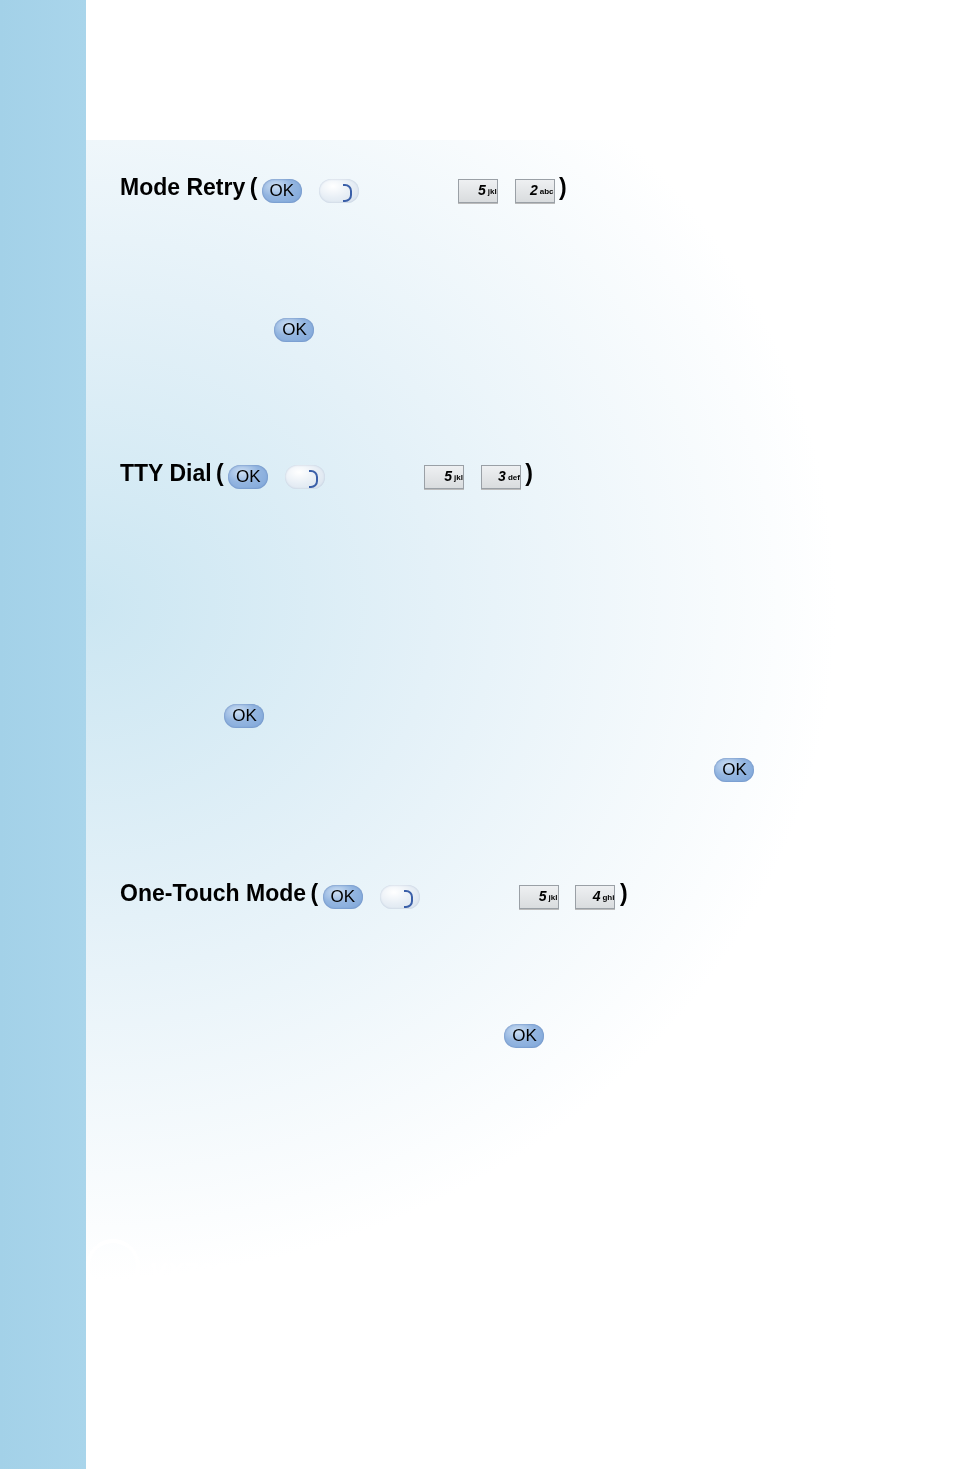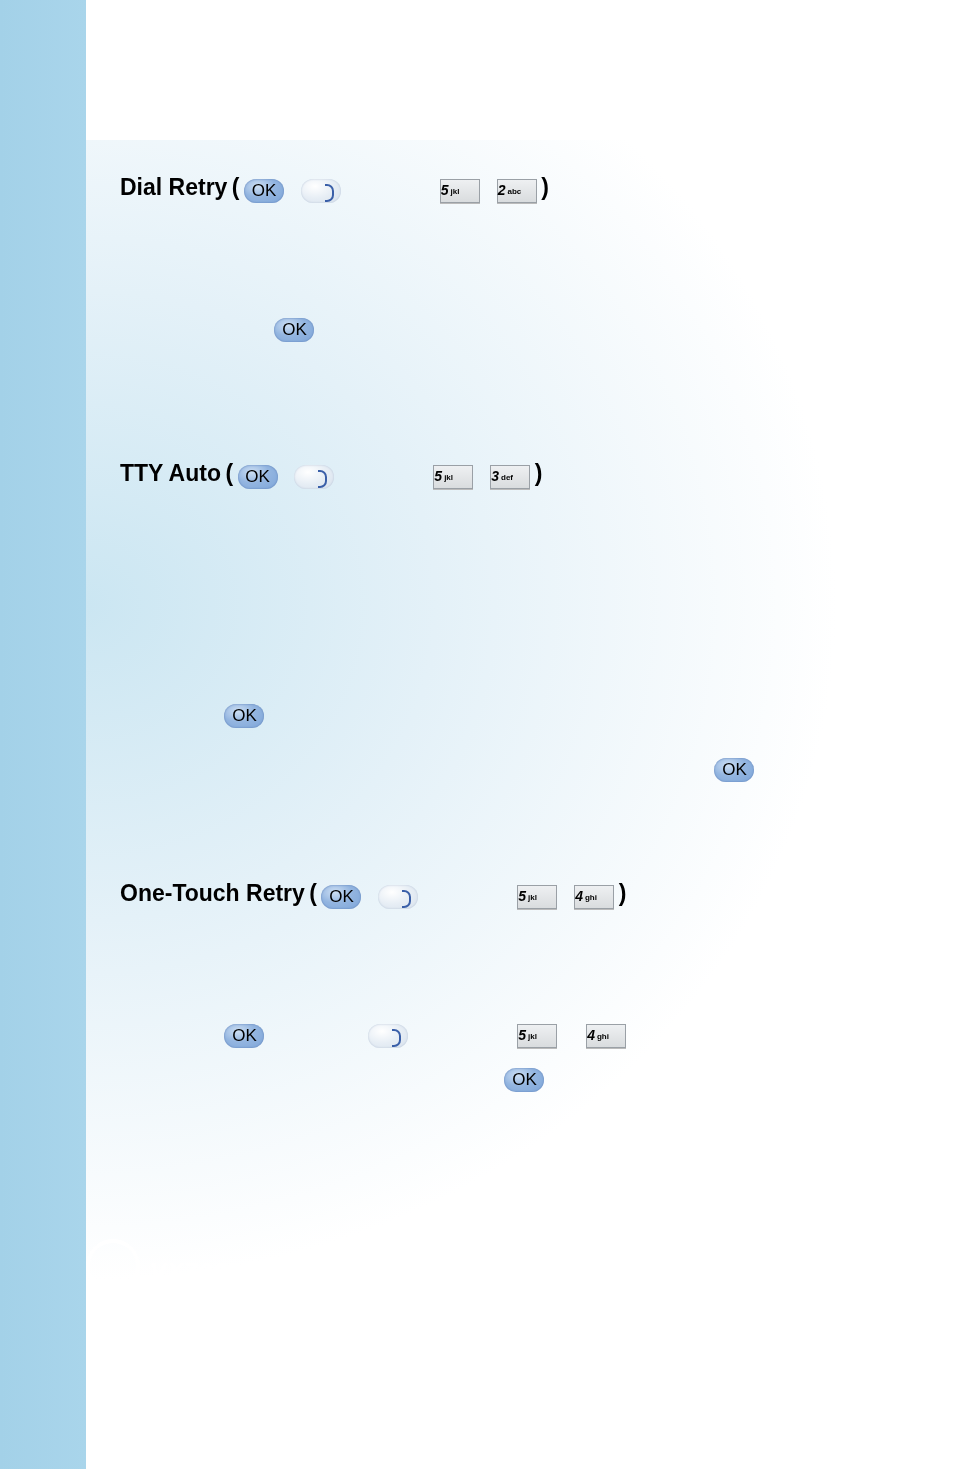--- a/index.html
+++ b/index.html
@@ -69,21 +69,21 @@
     right: 7px; top: 5px;
     width: 7px; height: 14px;
     border-radius: 0 7px 7px 0;
     border: 2px solid #3a5fa8;
     border-left: none;
   }
   .key-button {
     width: 38px; height: 22px;
     background: linear-gradient(#eef0f2, #d9dcde);
     border: 1px solid #9aa0a6;
-    text-align: left;
+    text-align: right;
     line-height: 20px;
     font-size: 11px;
     color: #000;
     box-shadow: 0 1px 0 #bbb;
   }
   .key-button .num {
     font-weight: 900;
     font-style: italic;
     font-size: 14px;
     margin-right: 2px;
@@ -123,21 +123,21 @@
 </head>
 <body>
 
 <div class="left-band"></div>
 <div class="page-bg"></div>
 
 <div class="content">
 
   <div class="block">
     <div class="row">
-      <span class="section-title">Dial Retry</span>
+      <span class="section-title">Mode Retry</span>
       <span class="paren"> (</span>
       <span class="ok-button">OK</span>
       <span class="gap-sm"></span>
       <span class="nav-button"></span>
       <span class="gap-md"></span>
       <span class="key-button"><span class="num">5</span><span class="label">jkl</span></span>
       <span class="gap-sm"></span>
       <span class="key-button"><span class="num">2</span><span class="label">abc</span></span>
       <span class="paren"> )</span>
     </div>
@@ -150,21 +150,21 @@
     <div class="row">
       <span class="indent2"></span>
       <span class="ok-button">OK</span>
     </div>
   </div>
 
   <div style="height:70px"></div>
 
   <div class="block">
     <div class="row">
-      <span class="section-title">TTY Auto</span>
+      <span class="section-title">TTY Dial</span>
       <span class="paren"> (</span>
       <span class="ok-button">OK</span>
       <span class="gap-sm"></span>
       <span class="nav-button"></span>
       <span class="gap-md"></span>
       <span class="key-button"><span class="num">5</span><span class="label">jkl</span></span>
       <span class="gap-sm"></span>
       <span class="key-button"><span class="num">3</span><span class="label">def</span></span>
       <span class="paren"> )</span>
     </div>
@@ -184,44 +184,34 @@
     <div class="row" style="text-align:left;">
       <span style="display:inline-block; width:590px"></span>
       <span class="ok-button">OK</span>
     </div>
   </div>
 
   <div style="height:50px"></div>
 
   <div class="block">
     <div class="row">
-      <span class="section-title">One-Touch Retry</span>
+      <span class="section-title">One-Touch Mode</span>
       <span class="paren"> (</span>
       <span class="ok-button">OK</span>
       <span class="gap-sm"></span>
       <span class="nav-button"></span>
       <span class="gap-md"></span>
       <span class="key-button"><span class="num">5</span><span class="label">jkl</span></span>
       <span class="gap-sm"></span>
       <span class="key-button"><span class="num">4</span><span class="label">ghi</span></span>
       <span class="paren"> )</span>
     </div>
 
     <div style="height:95px"></div>
 
-    <div class="row">
-      <span class="indent"></span>
-      <span class="ok-button">OK</span>
-      <span style="display:inline-block; width:95px"></span>
-      <span class="nav-button"></span>
-      <span style="display:inline-block; width:100px"></span>
-      <span class="key-button"><span class="num">5</span><span class="label">jkl</span></span>
-      <span style="display:inline-block; width:20px"></span>
-      <span class="key-button"><span class="num">4</span><span class="label">ghi</span></span>
-    </div>
 
     <div class="row">
       <span style="display:inline-block; width:380px"></span>
       <span class="ok-button">OK</span>
     </div>
   </div>
 
 </div>
 
 <div class="footer-circle"></div>

